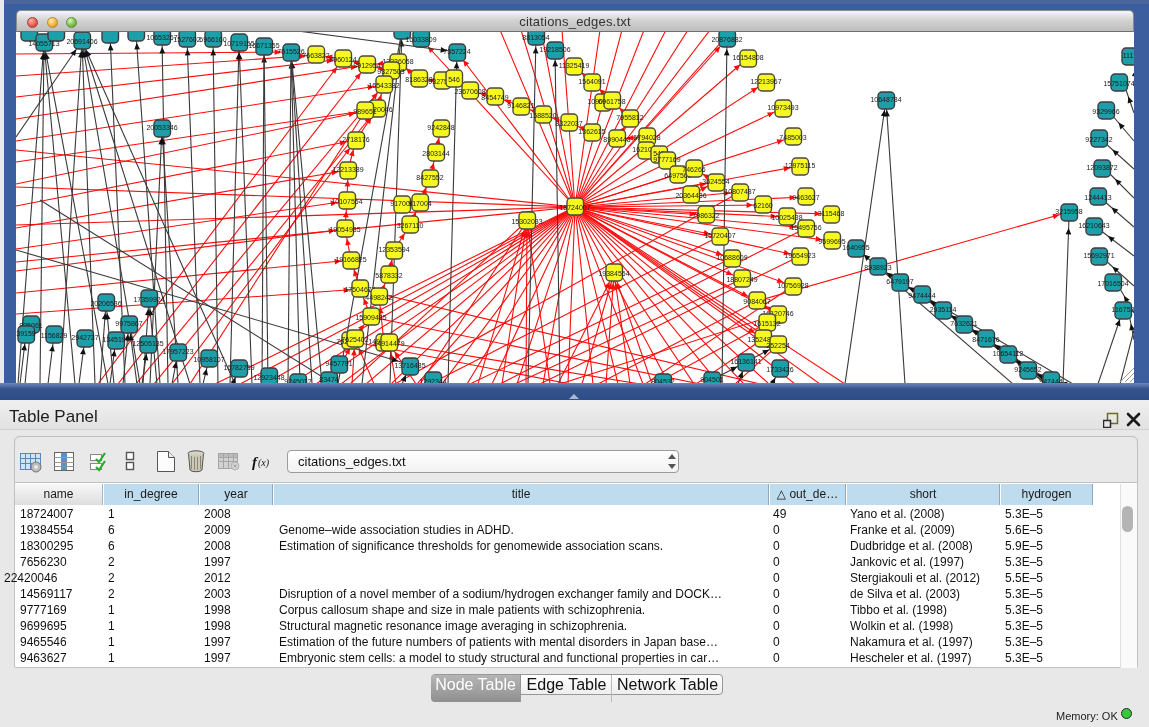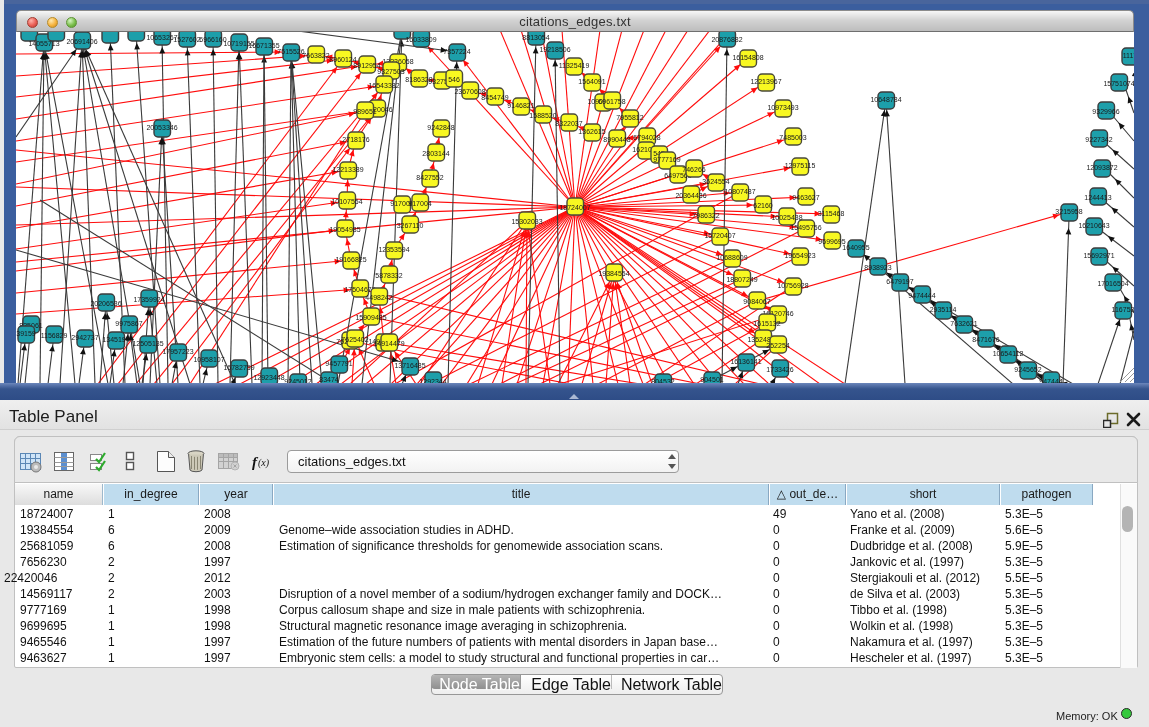--- a/index.html
+++ b/index.html
@@ -16,21 +16,21 @@
 #panel{left:0;top:400px;width:1149px;height:327px;background:#e8e8e8}
 #phead{left:0;top:400px;width:1149px;height:30px;background:linear-gradient(#efefef,#e2e2e2);border-bottom:1px solid #cfcfcf;}
 #phead .lbl{position:absolute;left:9px;top:7px;font-size:17px;color:#1c1c1c}
 #container{left:14px;top:436px;width:1124px;height:232px;background:#fff;border:1px solid #c0c0c0;border-radius:6px 6px 2px 2px;overflow:hidden}
 #toolbar{left:14px;top:436px;width:1124px;height:47px;background:#e9e9e9;border:1px solid #c0c0c0;border-radius:6px 6px 0 0}
 #combo{left:287px;top:450px;width:392px;height:23px;background:linear-gradient(#ffffff,#f2f2f2);border:1px solid #9b9b9b;border-radius:4px;font-size:13px;color:#111;line-height:21px;padding-left:10px}
 .hdr{position:absolute;top:484px;height:21px;background:#bfdcee;border-right:1px solid #89a8c2;font-size:12px;color:#1a1a1a;text-align:center;line-height:20px}
 .trow{position:absolute;height:16px;font-size:12px;color:#111;width:1100px}
 .trow span{position:absolute;white-space:nowrap;top:1px}
 #tabs{left:431px;top:674px;width:292px;height:21px;border:1px solid #979797;border-radius:4px;background:linear-gradient(#fff,#eee);font-size:13px}
-.seg{position:absolute;top:0;height:14px;line-height:19px;text-align:right;color:#111}
+.seg{position:absolute;top:0;height:27px;line-height:19px;text-align:center;color:#111}
 #memory{font-size:11px;color:#222;white-space:nowrap}
 #memdot{left:1121px;top:708px;width:11px;height:11px;background:#35c93c;border:1.5px solid #2a2a2a;border-radius:50%}
 #scrollbar{left:1120px;top:484px;width:17px;height:184px;background:#fafafa;border-left:1px solid #e0e0e0}
 #thumb{left:1122px;top:506px;width:11px;height:26px;background:#b4b4b4;border-radius:6px}
 </style></head><body>
 <div class="abs" id="topstrip"></div>
 <div class="abs" id="leftstrip"></div>
 <div class="abs" id="graph"><svg width="1118" height="351" viewBox="16 32 1118 351" xmlns="http://www.w3.org/2000/svg" font-family="Liberation Sans, sans-serif">
       <rect x="16" y="32" width="1118" height="351" fill="#ffffff"></rect>
       <line x1="16" y1="54" x2="291" y2="52" stroke="#ff0c0c" stroke-width="1.1"></line>
@@ -833,40 +833,40 @@
     <path d="M6 1 L10 6 L2 6 Z" fill="#555"></path>
     <path d="M6 16 L10 11 L2 11 Z" fill="#555"></path>
   </svg>
 
 <div class="hdr" style="left:15px;width:88px;background:linear-gradient(#f8f8f8,#dddddd);border-right:1px solid #9db8cc">name</div>
 <div class="hdr" style="left:104px;width:95px">in_degree</div>
 <div class="hdr" style="left:200px;width:73px">year</div>
 <div class="hdr" style="left:274px;width:495px">title</div>
 <div class="hdr" style="left:770px;width:76px">△ out_de…</div>
 <div class="hdr" style="left:847px;width:153px">short</div>
-<div class="hdr" style="left:1001px;width:92px">pathogen</div>
+<div class="hdr" style="left:1001px;width:92px">hydrogen</div>
 <div class="trow" style="top:506px">
     <span style="left:20px">18724007</span>
     <span style="left:108px">1</span>
     <span style="left:204px">2008</span>
     <span style="left:773px">49</span>
     <span style="left:850px">Yano et al. (2008)</span>
     <span style="left:1005px">5.3E–5</span>
   </div>
 <div class="trow" style="top:522px">
     <span style="left:20px">19384554</span>
     <span style="left:108px">6</span>
     <span style="left:204px">2009</span>
     <span style="left:279px">Genome–wide association studies in ADHD.</span>
     <span style="left:773px">0</span>
     <span style="left:850px">Franke et al. (2009)</span>
     <span style="left:1005px">5.6E–5</span>
   </div>
 <div class="trow" style="top:538px">
-    <span style="left:20px">25681059</span>
+    <span style="left:20px">18300295</span>
     <span style="left:108px">6</span>
     <span style="left:204px">2008</span>
     <span style="left:279px">Estimation of significance thresholds for genomewide association scans.</span>
     <span style="left:773px">0</span>
     <span style="left:850px">Dudbridge et al. (2008)</span>
     <span style="left:1005px">5.9E–5</span>
   </div>
 <div class="trow" style="top:554px">
     <span style="left:20px">7656230</span>
     <span style="left:108px">2</span>

